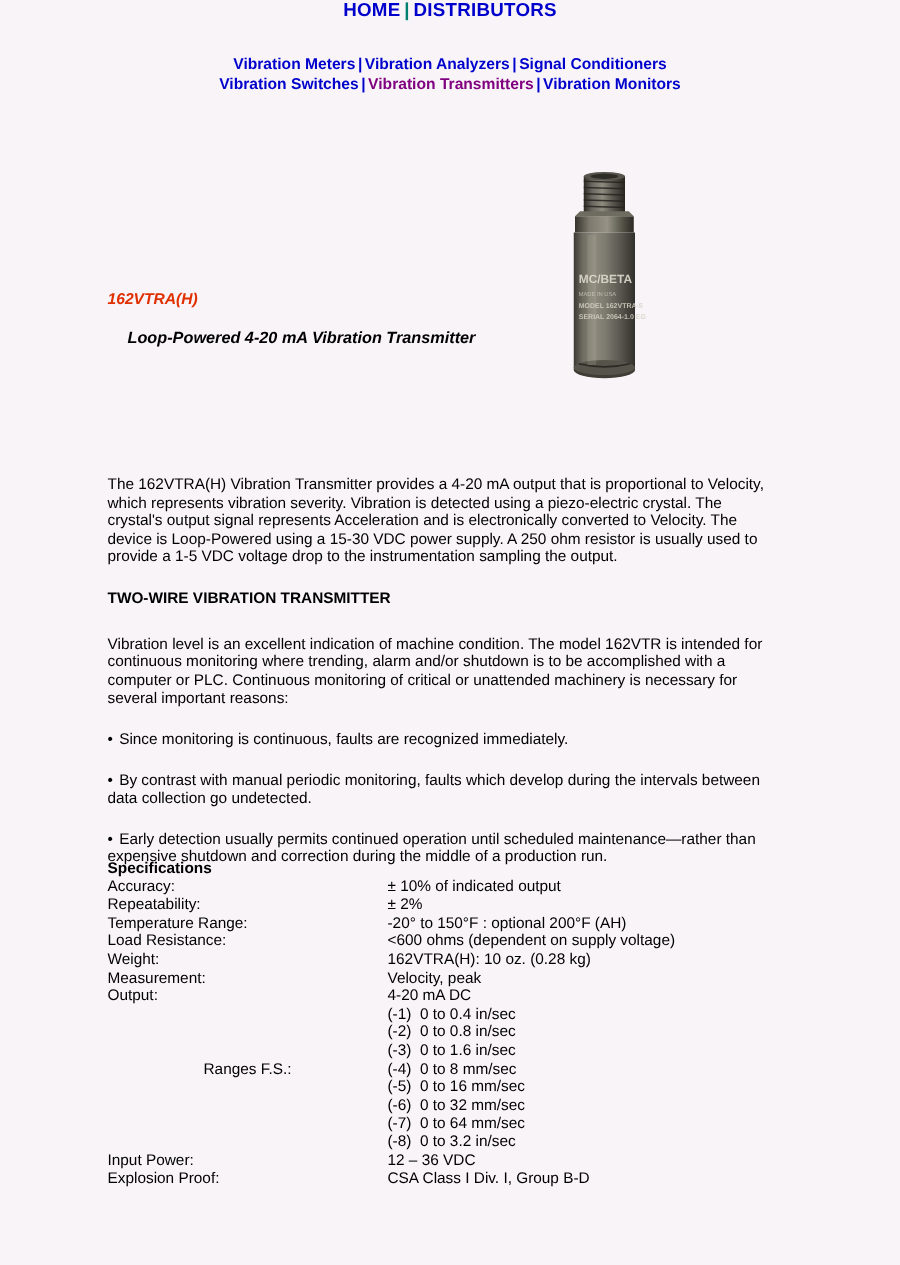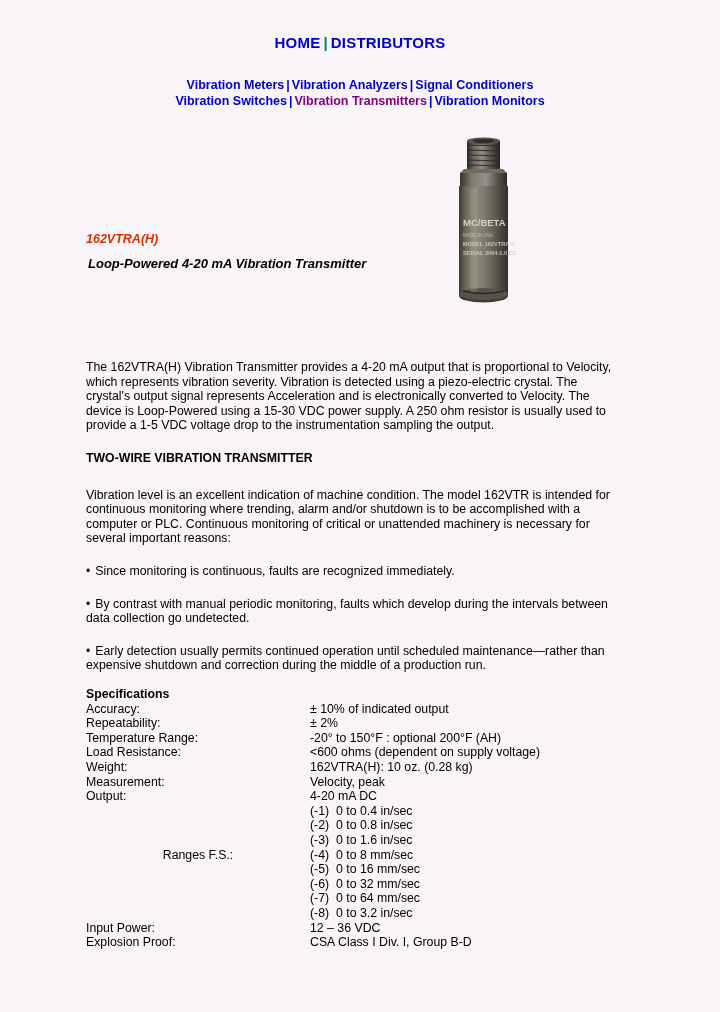--- a/index.html
+++ b/index.html
@@ -13,21 +13,20 @@
     height: 1012px;
     position: relative;
     font-family: "Liberation Sans", sans-serif;
     color: #000000;
     overflow: hidden;
   }
 
   
   .top-nav {
     text-align: center;
-    padding-top: 34px;
     font-size: 15px;
     font-weight: bold;
     letter-spacing: 0.2px;
   }
   .top-nav a {
     color: #0000cc;
     text-decoration: none;
   }
   .nav-sep-teal {
     color: #008070;
@@ -76,28 +75,28 @@
     font-weight: bold;
     font-style: italic;
     color: #e03000;
     margin: 0 0 10px 0;
   }
   .model-desc {
     font-size: 13px;
     font-weight: bold;
     font-style: italic;
     color: #000;
-    margin: 2px;
+    margin: 16px;
   }
 
   
   .content {
     position: absolute;
     left: 86px;
-    top: 360px;
+    top: 380px;
     width: 530px;
     font-size: 12.3px;
     line-height: 14.6px;
   }
   .para { margin: 0 0 18px 0; }
   .section-heading {
     font-size: 12.3px;
     font-weight: bold;
     margin: 0 0 22px 0;
   }

